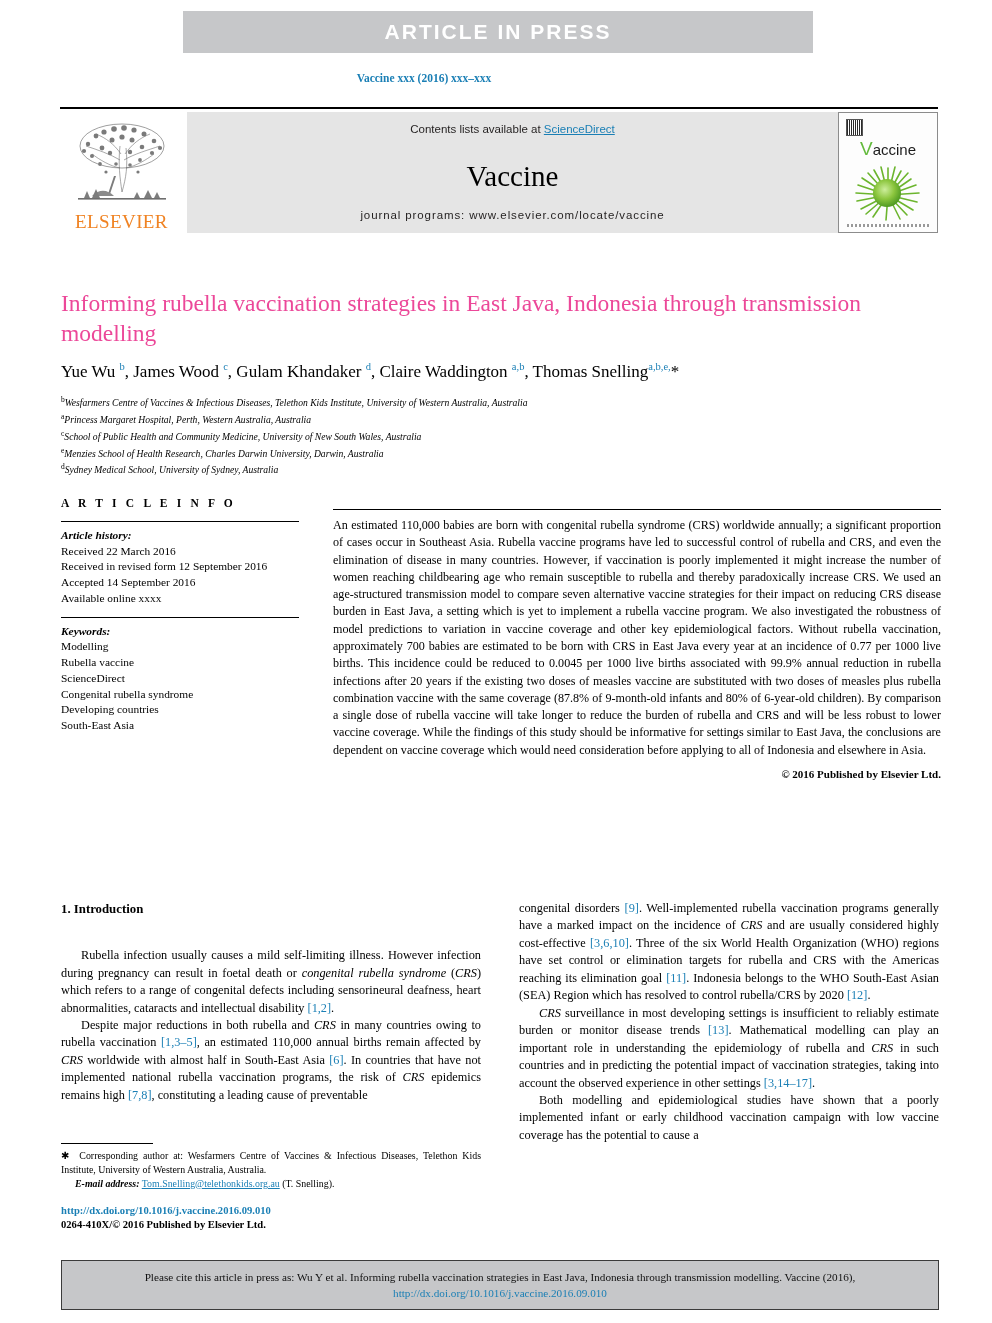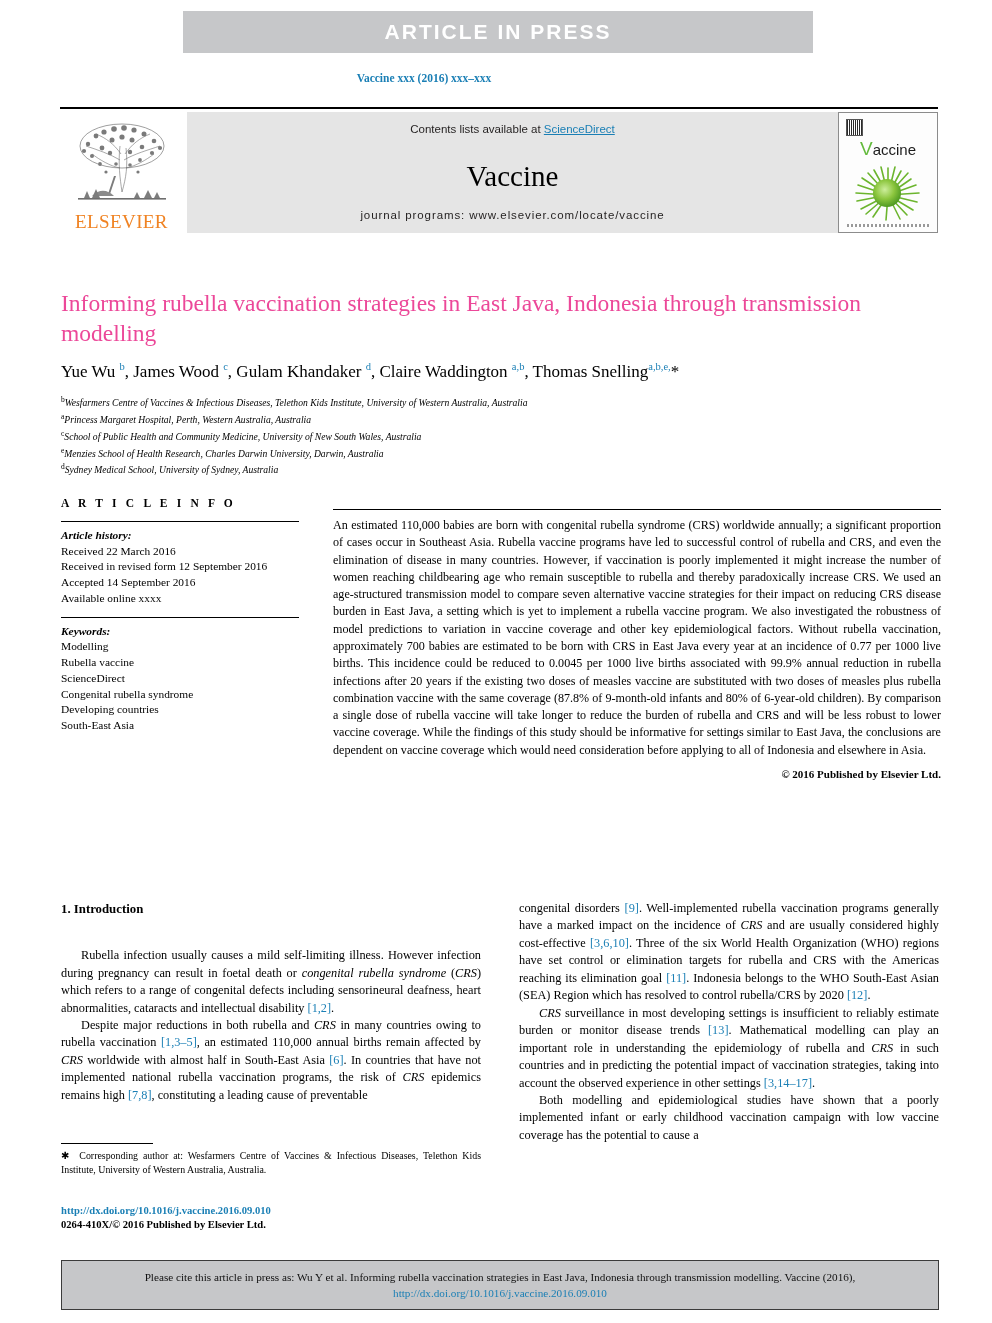--- a/index.html
+++ b/index.html
@@ -525,20 +525,24 @@
 <div class="body-cols">
 
   <div class="bodycol left">
     <h2 class="sec-title">1. Introduction</h2>
     <p class="para">Rubella infection usually causes a mild self-limiting illness. However infection during pregnancy can result in foetal death or <span class="ital">congenital rubella syndrome</span> (<span class="ital">CRS</span>) which refers to a range of congenital defects including sensorineural deafness, heart abnormalities, cataracts and intellectual disability <span class="ref">[1,2]</span>.</p>
     <p class="para">Despite major reductions in both rubella and <span class="ital">CRS</span> in many countries owing to rubella vaccination <span class="ref">[1,3–5]</span>, an estimated 110,000 annual births remain affected by <span class="ital">CRS</span> worldwide with almost half in South-East Asia <span class="ref">[6]</span>. In countries that have not implemented national rubella vaccination programs, the risk of <span class="ital">CRS</span> epidemics remains high <span class="ref">[7,8]</span>, constituting a leading cause of preventable</p>
 
     <div class="footnote">
       <div class="footnote-rule"></div>
       <div class="footnote-text"><span class="star">✱</span>&nbsp; Corresponding author at: Wesfarmers Centre of Vaccines &amp; Infectious Diseases, Telethon Kids Institute, University of Western Australia, Australia.</div>
+      <div class="footnote-text fn-indent">
+        <span class="email-label">E-mail address:</span>
+        <a class="link" href="#">Tom.Snelling@telethonkids.org.au</a><span> (T. Snelling).</span>
+      </div>
     </div>
   </div>
 
   <div class="bodycol right">
     <p class="para" style="text-indent:0">congenital disorders <span class="ref">[9]</span>. Well-implemented rubella vaccination programs generally have a marked impact on the incidence of <span class="ital">CRS</span> and are usually considered highly cost-effective <span class="ref">[3,6,10]</span>. Three of the six World Health Organization (WHO) regions have set control or elimination targets for rubella and CRS with the Americas reaching its elimination goal <span class="ref">[11]</span>. Indonesia belongs to the WHO South-East Asian (SEA) Region which has resolved to control rubella/CRS by 2020 <span class="ref">[12]</span>.</p>
     <p class="para"><span class="ital">CRS</span> surveillance in most developing settings is insufficient to reliably estimate burden or monitor disease trends <span class="ref">[13]</span>. Mathematical modelling can play an important role in understanding the epidemiology of rubella and <span class="ital">CRS</span> in such countries and in predicting the potential impact of vaccination strategies, taking into account the observed experience in other settings <span class="ref">[3,14–17]</span>.</p>
     <p class="para">Both modelling and epidemiological studies have shown that a poorly implemented infant or early childhood vaccination campaign with low vaccine coverage has the potential to cause a</p>
   </div>
 
 </div>

